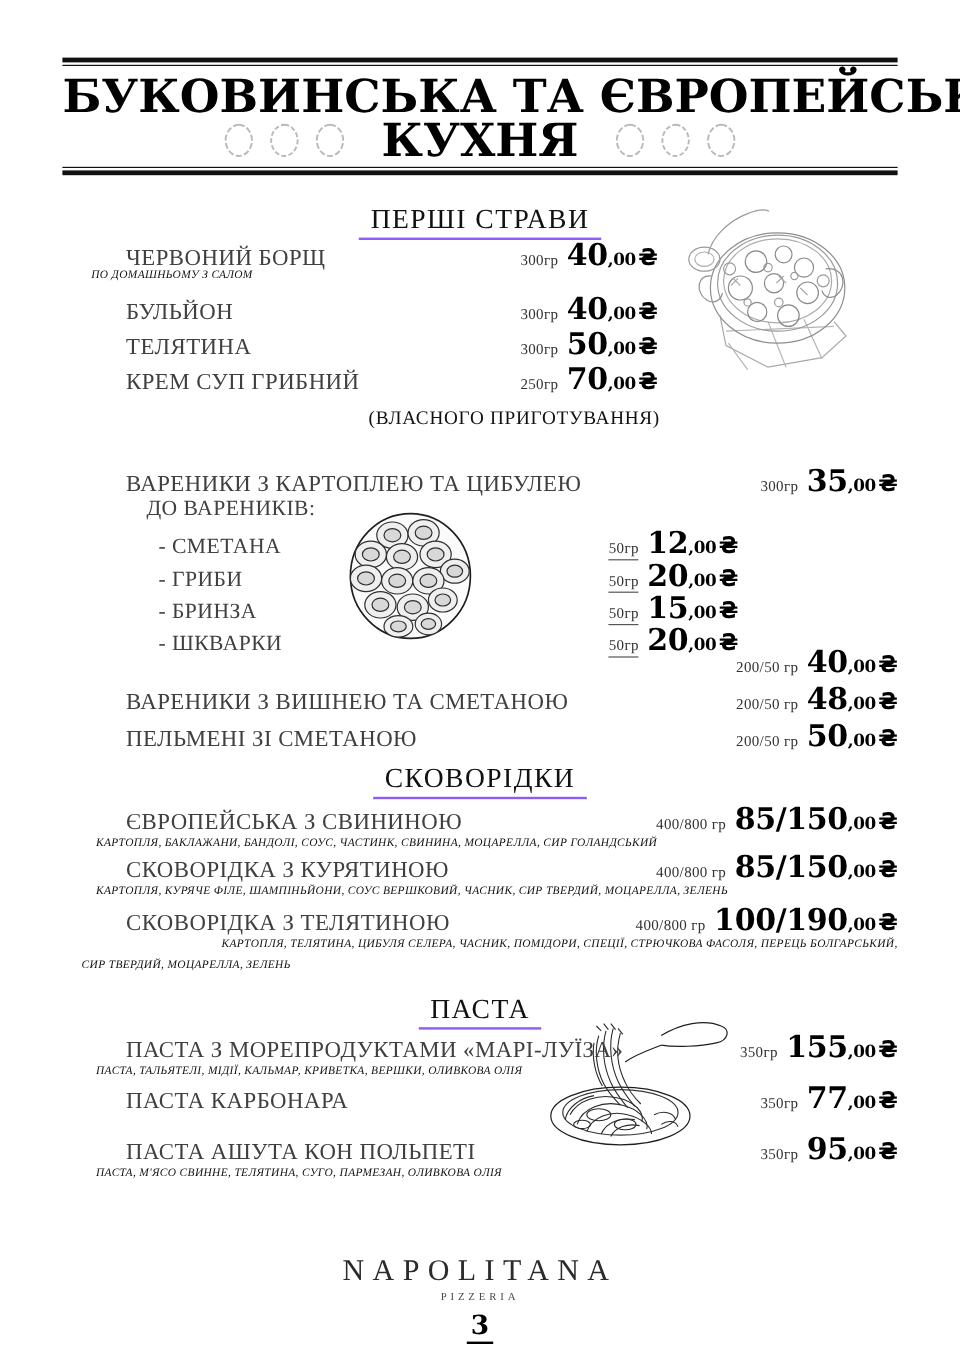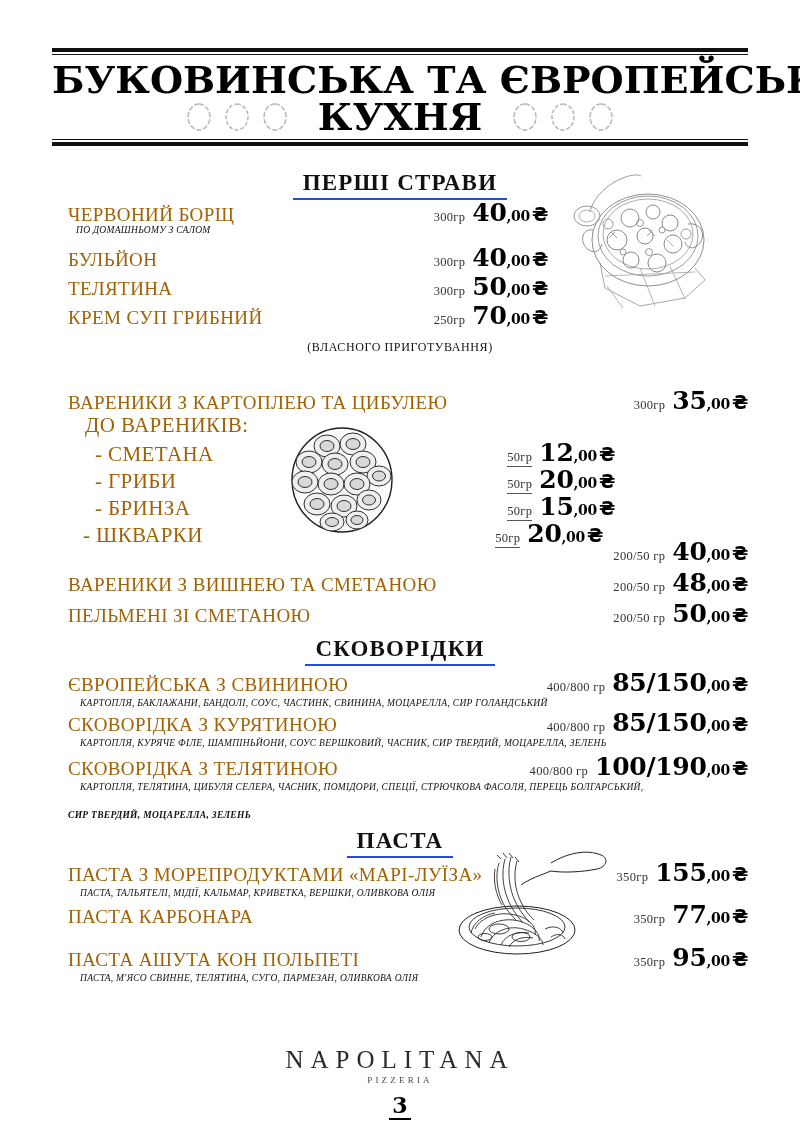--- a/index.html
+++ b/index.html
@@ -82,46 +82,46 @@
   
   .section-head {
     text-align: center;
     font-family: "Liberation Serif", serif;
     font-size: 23px;
     letter-spacing: 1.2px;
     color: #111;
   }
   .section-head .sh-inner {
     display: inline-block;
-    border-bottom: 2px solid #1d4ed8;
+    border-bottom: 2px solid #8b5cf6;
     padding: 0 10px 2px 10px;
-    font-weight: bold;
   }
   .section-sub {
-    text-align: center;
-    font-size: 12px;
+    text-align: right;
+    font-size: 16px;
     letter-spacing: 0.6px;
     color: #111;
     margin-top: 2px;
   }
 
   
   .row {
     display: flex;
     align-items: baseline;
     width: 100%;
   }
   .dish {
     font-size: 19px;
     letter-spacing: 0.4px;
-    color: #a16207;
+    color: #404040;
     white-space: nowrap;
+    margin-left: 37px;
   }
   .dish.sub {
-    font-size: 21px;
+    font-size: 18px;
   }
   .spacer { flex: 1 1 auto; }
   .weight {
     font-size: 12.5px;
     color: #333;
     letter-spacing: 0.3px;
     white-space: nowrap;
     margin-right: 7px;
   }
   .weight.ul { border-bottom: 1px solid #555; padding-bottom: 1px; }
@@ -372,21 +372,21 @@
     </div>
   </div>
   <div class="abs" style="left:95px; top:492px; width:520px;">
     <div class="row">
       <span class="dish sub">- БРИНЗА</span>
       <span class="spacer"></span>
       <span class="weight ul">50гр</span>
       <span class="price"><span>15</span><span class="cents">,00</span><span class="uah">₴</span></span>
     </div>
   </div>
-  <div class="abs" style="left:83px; top:519px; width:520px;">
+  <div class="abs" style="left:95px; top:519px; width:520px;">
     <div class="row">
       <span class="dish sub">- ШКВАРКИ</span>
       <span class="spacer"></span>
       <span class="weight ul">50гр</span>
       <span class="price"><span>20</span><span class="cents">,00</span><span class="uah">₴</span></span>
     </div>
   </div>
 
   <div class="abs" style="left:68px; top:537px; width:680px;">
     <div class="row">
@@ -436,22 +436,22 @@
     <div class="desc" style="margin-left:12px; margin-top:1px;">КАРТОПЛЯ, КУРЯЧЕ ФІЛЕ, ШАМПІНЬЙОНИ, СОУС ВЕРШКОВИЙ, ЧАСНИК, СИР ТВЕРДИЙ, МОЦАРЕЛЛА, ЗЕЛЕНЬ</div>
   </div>
 
   <div class="abs" style="left:68px; top:752px; width:680px;">
     <div class="row">
       <span class="dish">СКОВОРІДКА З ТЕЛЯТИНОЮ</span>
       <span class="spacer"></span>
       <span class="weight">400/800 гр</span>
       <span class="price"><span>100/190</span><span class="cents">,00</span><span class="uah">₴</span></span>
     </div>
-    <div class="desc" style="margin-left:12px; margin-top:1px;">КАРТОПЛЯ, ТЕЛЯТИНА, ЦИБУЛЯ СЕЛЕРА, ЧАСНИК, ПОМІДОРИ, СПЕЦІЇ, СТРЮЧКОВА ФАСОЛЯ, ПЕРЕЦЬ БОЛГАРСЬКИЙ,</div>
-    <div class="desc" style="margin-left:0px; margin-top:18px;font-weight:bold;">СИР ТВЕРДИЙ, МОЦАРЕЛЛА, ЗЕЛЕНЬ</div>
+    <div class="desc" style="margin-left:12px; margin-top:1px;text-align:right;">КАРТОПЛЯ, ТЕЛЯТИНА, ЦИБУЛЯ СЕЛЕРА, ЧАСНИК, ПОМІДОРИ, СПЕЦІЇ, СТРЮЧКОВА ФАСОЛЯ, ПЕРЕЦЬ БОЛГАРСЬКИЙ,</div>
+    <div class="desc" style="margin-left:0px; margin-top:8px;">СИР ТВЕРДИЙ, МОЦАРЕЛЛА, ЗЕЛЕНЬ</div>
   </div>
 
   <div class="abs" style="left:320px; top:828px; width:160px;">
     <div class="section-head"><span class="sh-inner">ПАСТА</span></div>
   </div>
 
   <div class="illus" style="left:455px; top:845px;">
     <svg width="160" height="115" viewBox="0 0 160 115">
       <g fill="none" stroke="#1f1f1f" stroke-width="1">
         <ellipse cx="62" cy="85" rx="58" ry="24"></ellipse>

